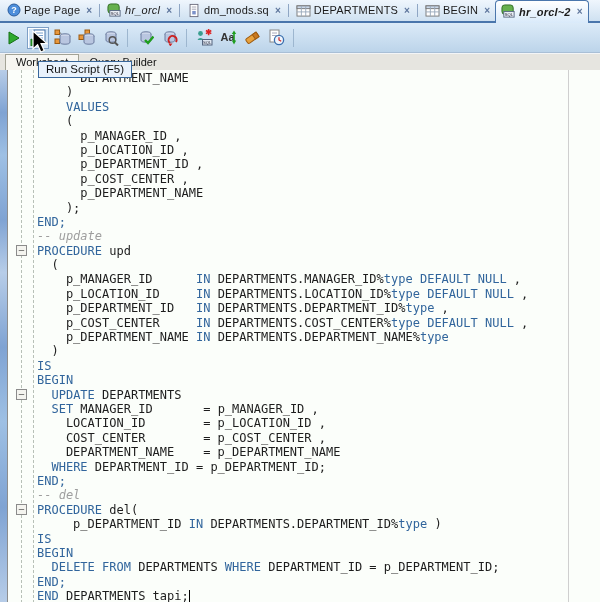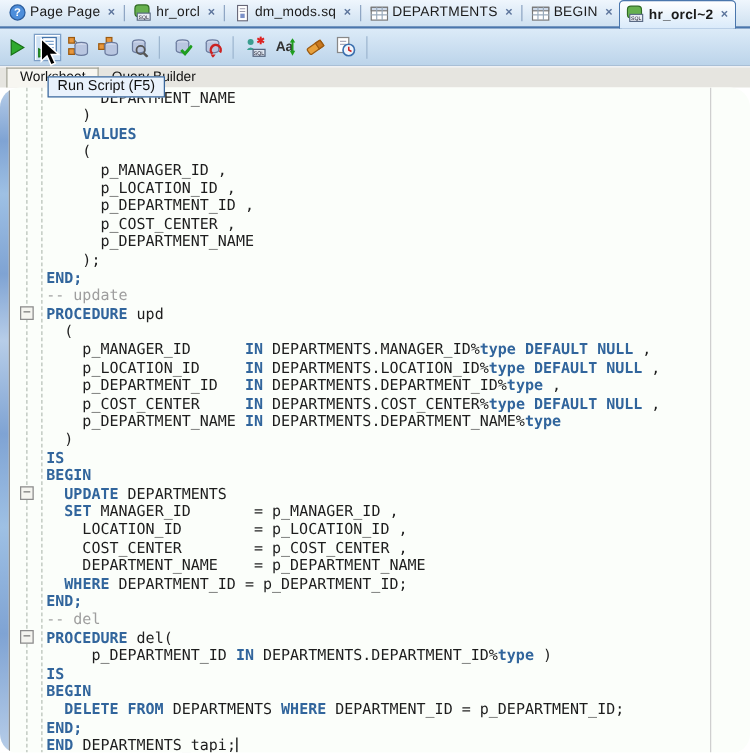--- a/index.html
+++ b/index.html
@@ -5,21 +5,21 @@
   html,body{margin:0;padding:0;background:#fff;}
   .app{position:relative;width:600px;height:602px;overflow:hidden;background:#fff;
        font-family:"Liberation Sans",sans-serif;}
 
   
   .tabbar{height:21px;background:linear-gradient(#eff6fd,#cfe1f1);display:flex;
           align-items:flex-end;border-bottom:2px solid var(--accent);padding-left:2px;}
   .tab{display:flex;align-items:center;gap:3px;padding:2px 5px 3px;font-size:11px;
        color:#1b1b1b;height:21px;box-sizing:border-box;cursor:default;white-space:nowrap;}
   .tab .tlabel{letter-spacing:.2px;}
-  .tab.italic .tlabel{}
+  .tab.italic .tlabel{font-style:italic;}
   .tab .x{font-weight:bold;font-size:10px;color:#5d759c;margin-left:3px;}
   .tab.active{background:linear-gradient(#ffffff,#d9eafa);border:1px solid var(--accent);
               border-bottom:none;border-radius:4px 4px 0 0;margin-bottom:-2px;height:23px;}
   .tab.active .tlabel{font-weight:bold;}
   .tabdiv{width:1px;height:13px;background:#8fa6c4;margin:0 2px 4px;}
   .ticon svg{display:block;}
 
   
   .toolbar{height:29px;background:linear-gradient(#dcebf8,#bcd4ea);display:flex;
            align-items:center;padding-left:3px;gap:2px;border-bottom:1px solid #a9bfd6;}
@@ -28,34 +28,34 @@
   .tbtn.hover{background:#cfe2f4;border:1px solid #7e9fc6;box-shadow:inset 1px 1px 0 #ffffff;}
   .tsep{width:1px;height:18px;background:#9db6cf;margin:0 4px;}
 
   
   .subtabs{height:17px;background:#e6e5e0;display:flex;align-items:flex-end;padding-left:5px;
            font-size:11px;border-top:1px solid #f3f5f7;box-sizing:border-box;}
   .stab{padding:1px 10px 2px;color:#111;white-space:nowrap;}
   .stab.active{background:#f7f6f1;border:1px solid #a3a396;border-bottom:none;}
 
   
-  .editor{position:relative;height:533px;background:var(--codebg);overflow:hidden;border-radius:16px;}
+  .editor{position:relative;height:533px;background:var(--codebg);overflow:hidden;}
   .leftstrip{position:absolute;left:0;top:0;bottom:0;width:7px;border-right:1px solid #8d8d8d;
      background:linear-gradient(#b7cde8 0%,#7fa3d3 8%,#9ec0e4 16%,#7fa3d3 28%,#b7cde8 38%,
                                 #7fa3d3 52%,#9ec0e4 66%,#7fa3d3 82%,#b7cde8 100%);}
   .fg{position:absolute;top:0;bottom:0;width:0;border-left:1px dashed #b7c0b7;}
   .fg1{left:21px;} .fg2{left:33px;}
   .foldbox{position:absolute;left:16px;width:11px;height:11px;background:#f4f4ef;
            border:1px solid #8b8b8b;box-sizing:border-box;font:9px/8px "DejaVu Sans Mono",monospace;
            text-align:center;color:#333;z-index:5;}
   .code{position:absolute;left:0;top:1px;right:0;bottom:0;padding-left:37px;
         font:12px/14.4px "DejaVu Sans Mono",monospace;white-space:pre;color:var(--plain);}
   .cl{height:14.4px;}
-  .s-k{color:var(--kw);font-weight:bold;text-align:right;}
-  .s-c{color:var(--cm);}
+  .s-k{color:var(--kw);font-weight:normal;text-align:right;}
+  .s-c{color:var(--cm);font-style:italic;}
   .caret{display:inline-block;width:1.5px;height:12px;background:#000;vertical-align:-2px;}
   .marginline{position:absolute;left:568px;top:0;bottom:0;width:1px;background:#cfcfcf;}
 
   
   .tooltip{position:absolute;left:38px;top:61px;background:var(--ttbg);
            border:1px solid var(--ttbd);padding:1px 7px 2px;font-size:11.5px;color:#111;
            z-index:40;white-space:nowrap;}
   .cursor{position:absolute;left:31px;top:30px;z-index:60;}
 </style>
 </head>

